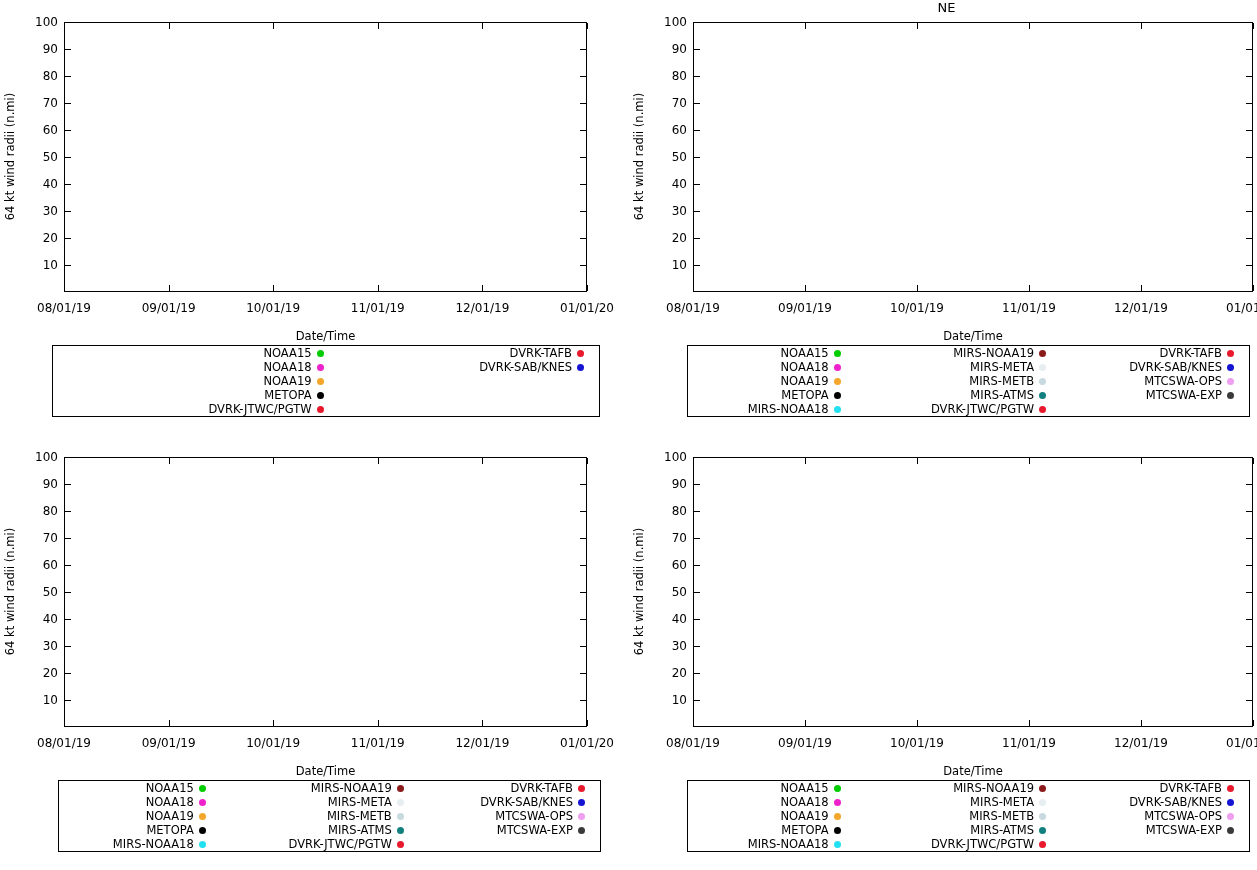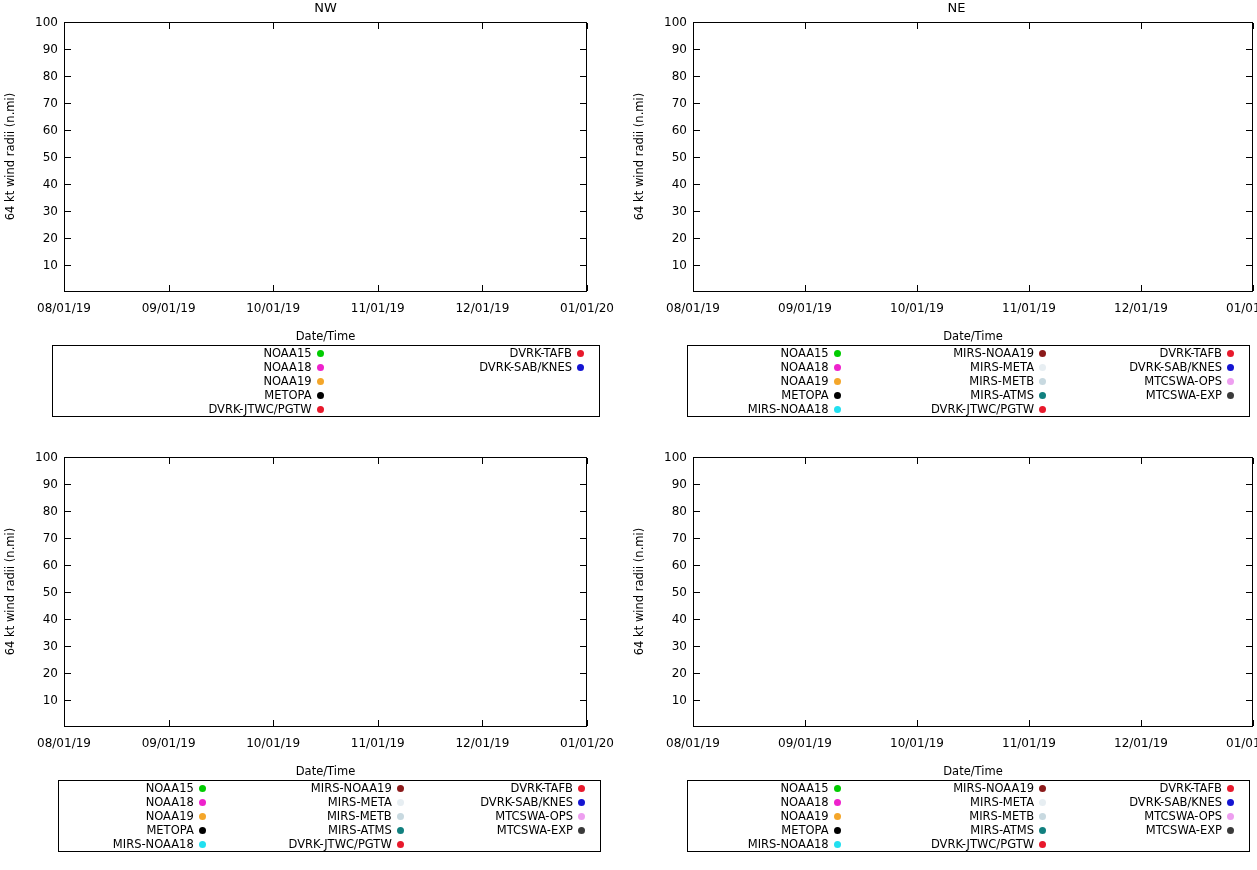--- a/index.html
+++ b/index.html
@@ -33,21 +33,21 @@
     position: absolute;
     top: 0px;
     left: 0;
     width: 628px;
     text-align: center;
     font-size: 13px;
     line-height: 16px;
   }
   
   .p-nw .panel-title, .p-sw .panel-title { left: 64px; width: 523px; }
-  .p-ne .panel-title, .p-se .panel-title { left: 66px; width: 523px; }
+  .p-ne .panel-title, .p-se .panel-title { left: 56px; width: 523px; }
 
   .plot-area {
     position: absolute;
     left: 64px;
     top: 22px;
     width: 523px;
     height: 270px;
     border: 1px solid #000000;
     box-sizing: border-box;
     background: #ffffff;
@@ -138,21 +138,20 @@
     border-radius: 50%;
     vertical-align: middle;
   }
 </style>
 </head>
 <body>
 
 <div class="grid">
 
   <div class="panel p-nw">
-    <div class="panel-title">NW</div>
     <div class="ylabel-wrap">
       <span>64 kt wind radii (n.mi)</span>
     </div>
     <div class="plot-area"></div>
     <div class="y-ticks">
         <div class="ytick-label" style="left: 12px; top: 259px;">10</div>
         <div class="tick-mark-y" style="left: 65px; top: 265px; width: 6px;"></div>
         <div class="tick-mark-y" style="left: 580px; top: 265px; width: 6px;"></div>
         <div class="ytick-label" style="left: 12px; top: 232px;">20</div>
         <div class="tick-mark-y" style="left: 65px; top: 238px; width: 6px;"></div>

